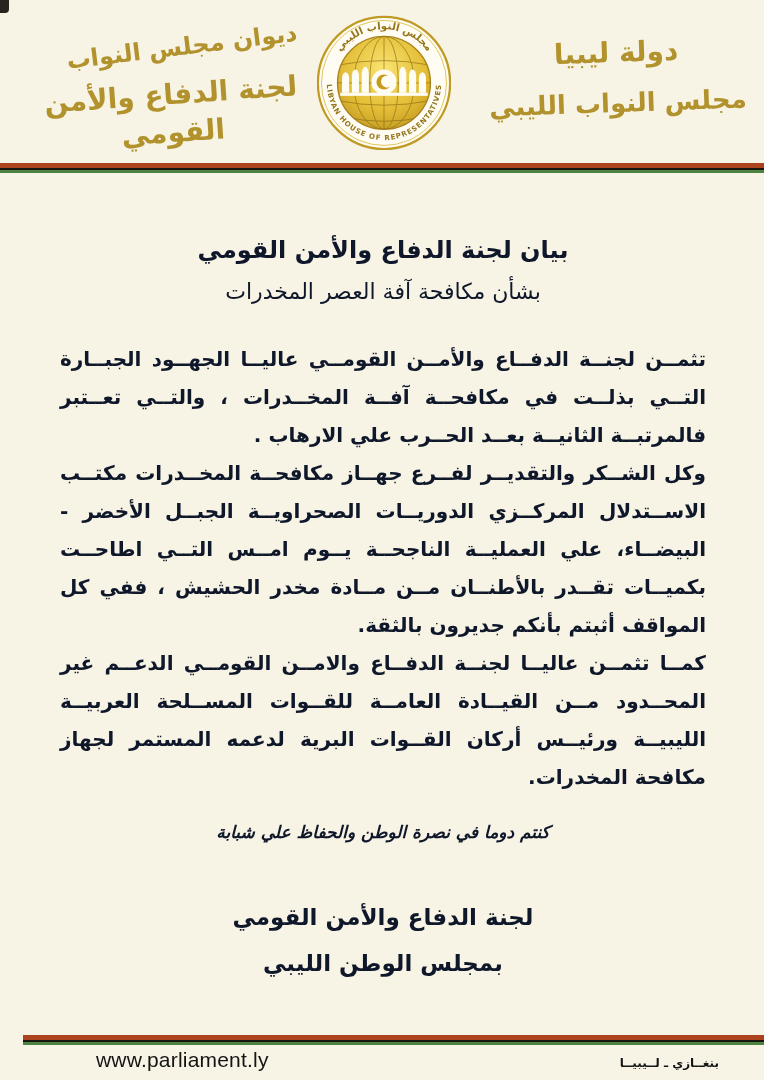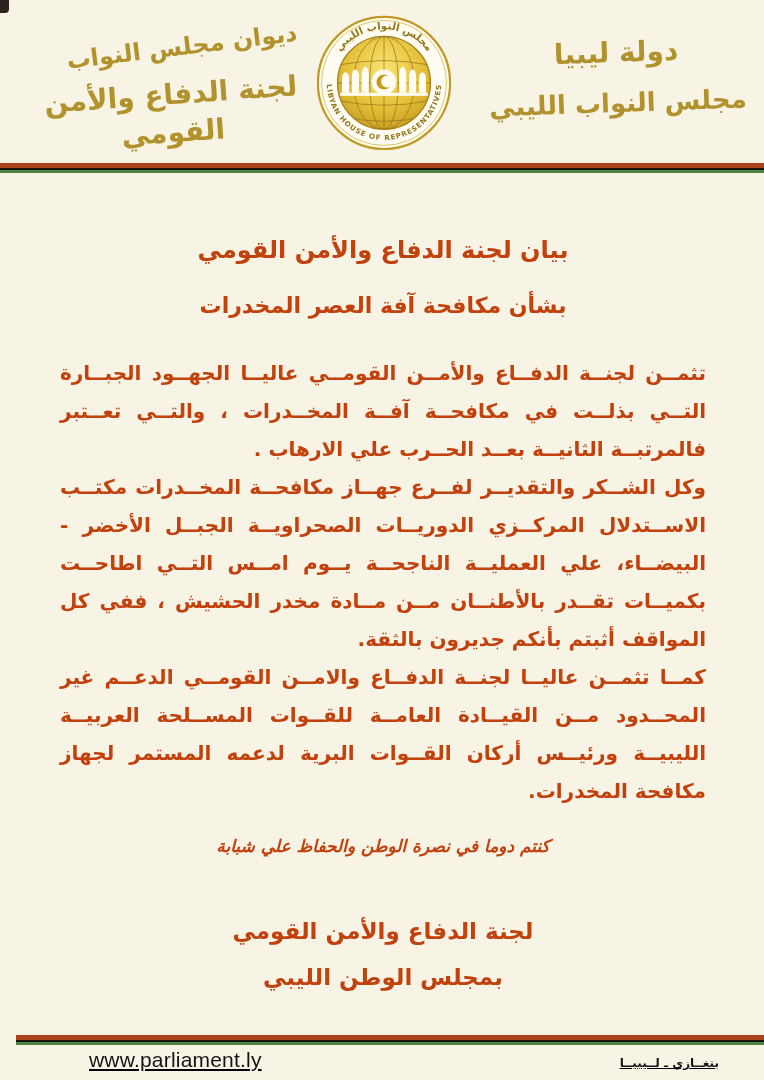--- a/index.html
+++ b/index.html
@@ -43,24 +43,24 @@
   
   .tricolor { width: 100%; }
   .tricolor .red   { height: 5px; background: #ac431d; }
   .tricolor .black { height: 2px; background: #181410; }
   .tricolor .green { height: 3px; background: #4c8340; }
 
   
   .main {
     direction: rtl;
     padding: 60px 58px 0 60px;
-    color: #c2410c;
+    color: #0f172a;
   }
   .title1 { text-align: center; font-size: 24px; font-weight: bold; line-height: 1.45; }
-  .title2 { text-align: center; font-size: 22px; font-weight: bold; line-height: 1.45; margin-top: 22px; }
+  .title2 { text-align: center; font-size: 22px; font-weight: normal; line-height: 1.45; margin-top: 8px; }
   .paras { margin-top: 32px; }
   .paras p {
     font-size: 20px;
     font-weight: bold;
     line-height: 38px;
     text-align: justify;
   }
   .closing {
     margin-top: 26px;
     text-align: center;
@@ -70,21 +70,21 @@
   }
   .signature {
     margin-top: 52px;
     text-align: center;
     font-size: 23px;
     font-weight: bold;
     line-height: 2.0;
   }
 
   
-  .footer { position: absolute; bottom: 0; left: 4px; right: 0; text-decoration: underline; }
+  .footer { position: absolute; bottom: 0; left: 11px; right: 0; }
   .footer .tricolor { margin-left: 12px; width: auto; }
   .footer-row {
     display: flex;
     justify-content: space-between;
     align-items: baseline;
     padding: 3px 45px 8px 85px;
   }
   .website {
     font-family: "Liberation Sans", sans-serif;
     font-size: 21px;

